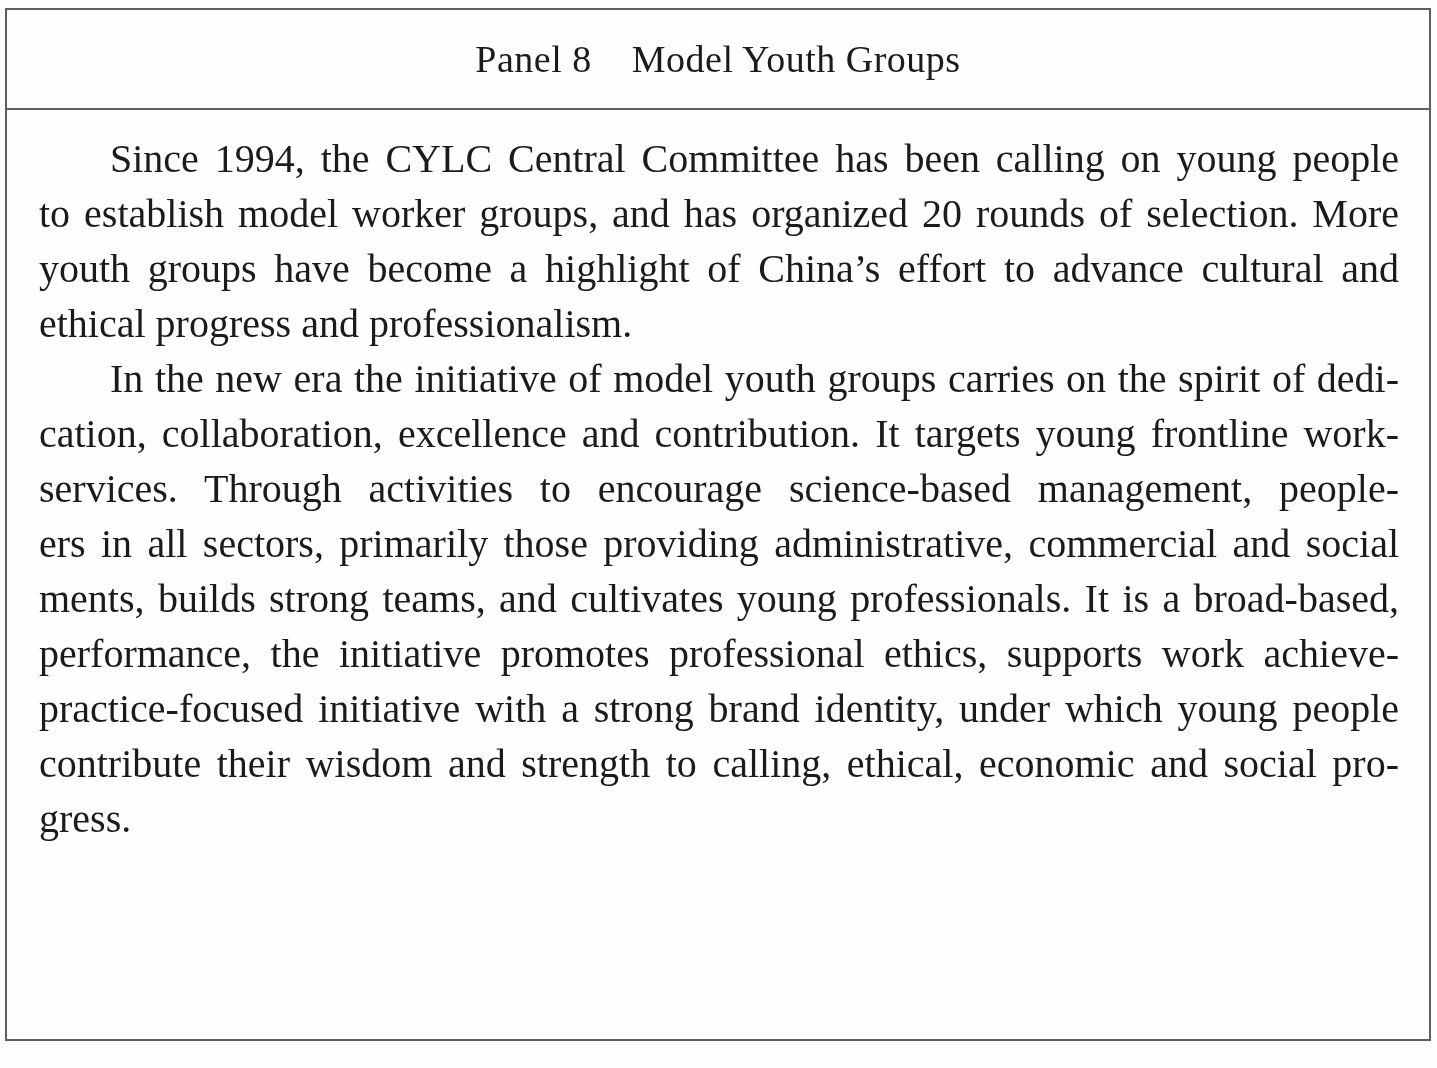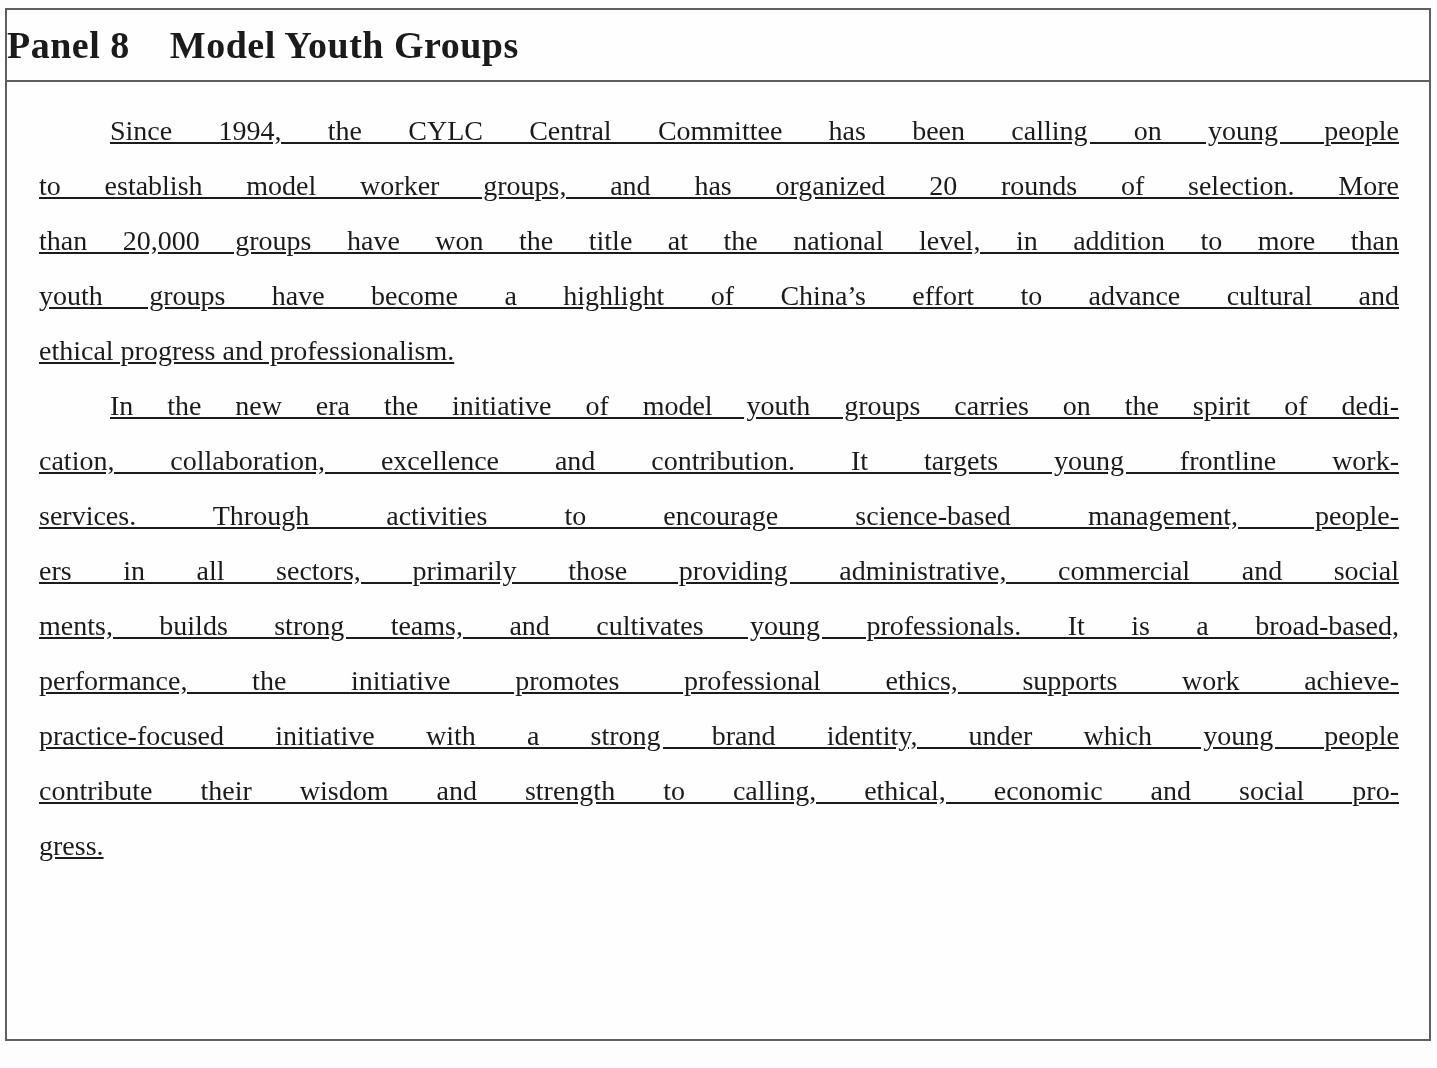--- a/index.html
+++ b/index.html
@@ -24,36 +24,36 @@
   .panel {
     position: absolute;
     left: 5px;
     top: 8px;
     width: 1426px;
     height: 1033px;
     border: 2px solid var(--border-color);
     background: #fefefe;
   }
   .panel-header {
-    height: 72px;
+    height: 100px;
     border-bottom: 2px solid var(--border-color);
     display: flex;
     align-items: center;
+    justify-content: center;
     color: var(--text-color);
-    font-weight: bold;
+    font-weight: normal;
     font-size: 38px;
     letter-spacing: 0.5px;
   }
   .panel-label { margin-right: 40px; }
   .panel-body {
     padding: 21px 30px 0 32px;
     color: var(--text-color);
-    font-size: 28px;
+    font-size: 40px;
     line-height: 55px;
-    text-decoration: underline;
   }
   .paragraph { margin: 0; }
   .line {
     text-align: justify;
     text-align-last: justify;
     -moz-text-align-last: justify;
   }
   .line.last {
     text-align-last: left;
     -moz-text-align-last: left;
@@ -66,21 +66,20 @@
 <div class="page">
   <div class="panel">
     <div class="panel-header">
       <span class="panel-label">Panel 8</span>
       <span class="panel-title">Model Youth Groups</span>
     </div>
     <div class="panel-body" id="panel-body">
         <div class="paragraph">
           <div class="line indent">Since 1994, the CYLC Central Committee has been calling on young people</div>
           <div class="line">to establish model worker groups, and has organized 20 rounds of selection. More</div>
-          <div class="line">than 20,000 groups have won the title at the national level, in addition to more than</div>
           <div class="line">youth groups have become a highlight of China’s effort to advance cultural and</div>
           <div class="line last">ethical progress and professionalism.</div>
         </div>
         <div class="paragraph">
           <div class="line indent">In the new era the initiative of model youth groups carries on the spirit of dedi-</div>
           <div class="line">cation, collaboration, excellence and contribution. It targets young frontline work-</div>
           <div class="line">services. Through activities to encourage science-based management, people-</div>
           <div class="line">ers in all sectors, primarily those providing administrative, commercial and social</div>
           <div class="line">ments, builds strong teams, and cultivates young professionals. It is a broad-based,</div>
           <div class="line">performance, the initiative promotes professional ethics, supports work achieve-</div>

